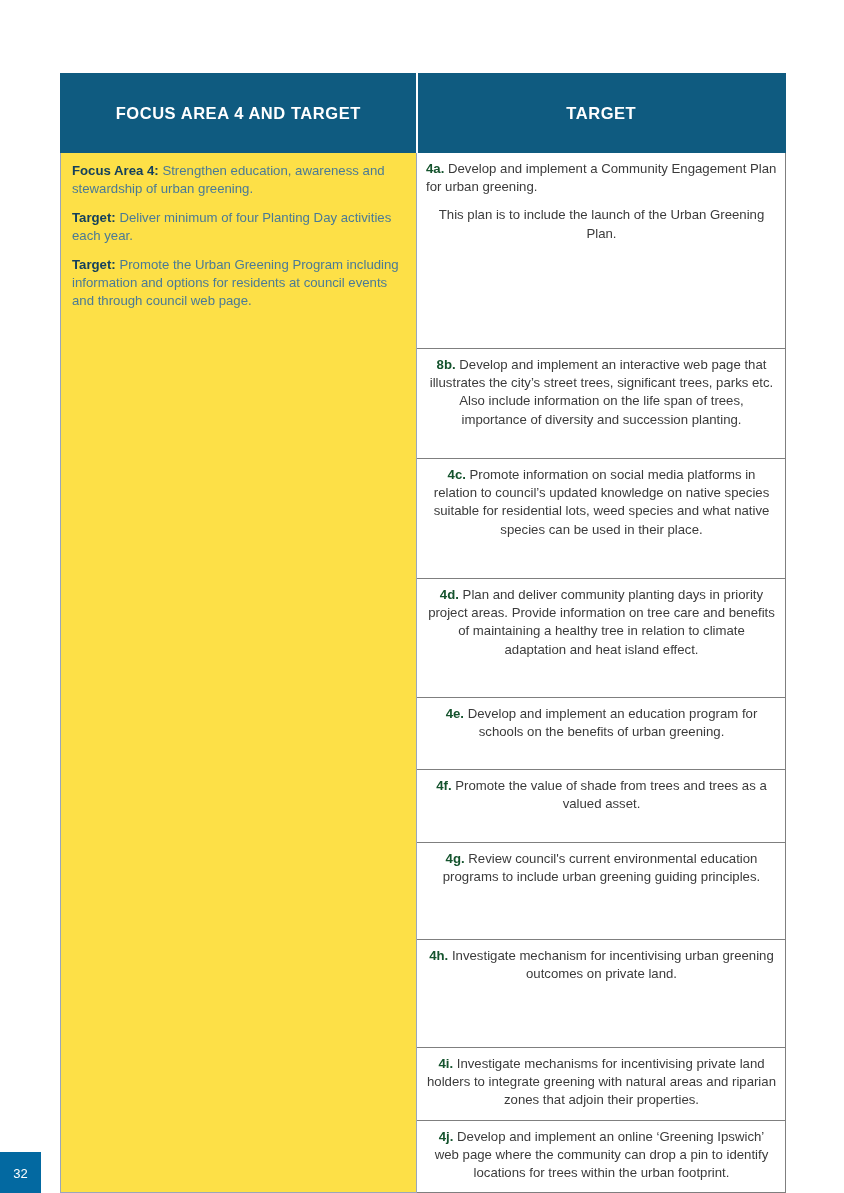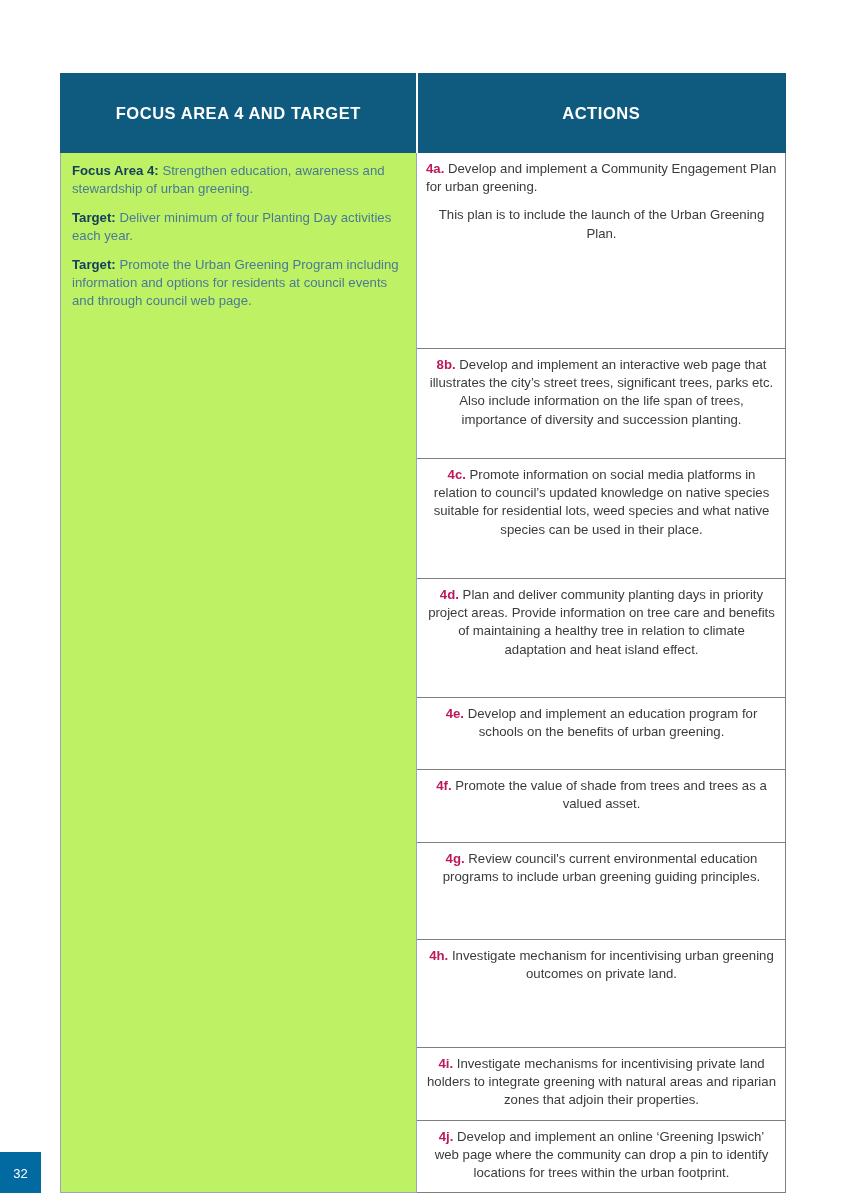--- a/index.html
+++ b/index.html
@@ -49,21 +49,21 @@
     letter-spacing: 0.55px;
     border: 1px solid #0f5b80;
     padding: 0 6px;
   }
   .hdr-cell.hdr-focus {
     border-right: 2px solid #ffffff;
   }
 
   
   .focus-cell {
-    background: #bef264;
+    background: #fde047;
     border: 1px solid #9aa6bb;
     vertical-align: top;
     padding: 9px 11px 10px 11px;
     color: #4a7a96;
     font-size: 13.2px;
     line-height: 1.36;
   }
   .focus-cell p {
     margin: 0 0 11px 0;
   }
@@ -82,21 +82,21 @@
     color: #3b3b3b;
     font-size: 13.2px;
     line-height: 1.38;
   }
   .action-cell p {
     margin: 0 0 10px 0;
   }
   .action-cell p:last-child { margin-bottom: 0; text-align: center; }
   .action-cell .code {
     font-weight: bold;
-    color: #be185d;
+    color: #14532d;
   }
 
   
   .r-a  { height: 181px; }
   .r-b  { height: 95px;  }
   .r-c  { height: 105px; }
   .r-d  { height: 104px; }
   .r-e  { height: 57px;  }
   .r-f  { height: 58px;  }
   .r-g  { height: 82px;  }
@@ -125,21 +125,21 @@
 <div class="page">
 
   <table class="plan-table">
     <colgroup>
       <col class="col-focus">
       <col class="col-actions">
     </colgroup>
     <tbody>
       <tr>
         <th class="hdr-cell hdr-focus">FOCUS AREA 4 AND TARGET</th>
-        <th class="hdr-cell hdr-actions">ACTIONS</th>
+        <th class="hdr-cell hdr-actions">TARGET</th>
       </tr>
 
       <tr>
         <td class="focus-cell" rowspan="10">
           <p>
             <span class="lead">Focus Area 4:</span><span> Strengthen education, awareness and stewardship of urban greening.</span>
           </p>
           <p>
             <span class="lead">Target:</span><span> Deliver minimum of four Planting Day activities each year.</span>
           </p>

